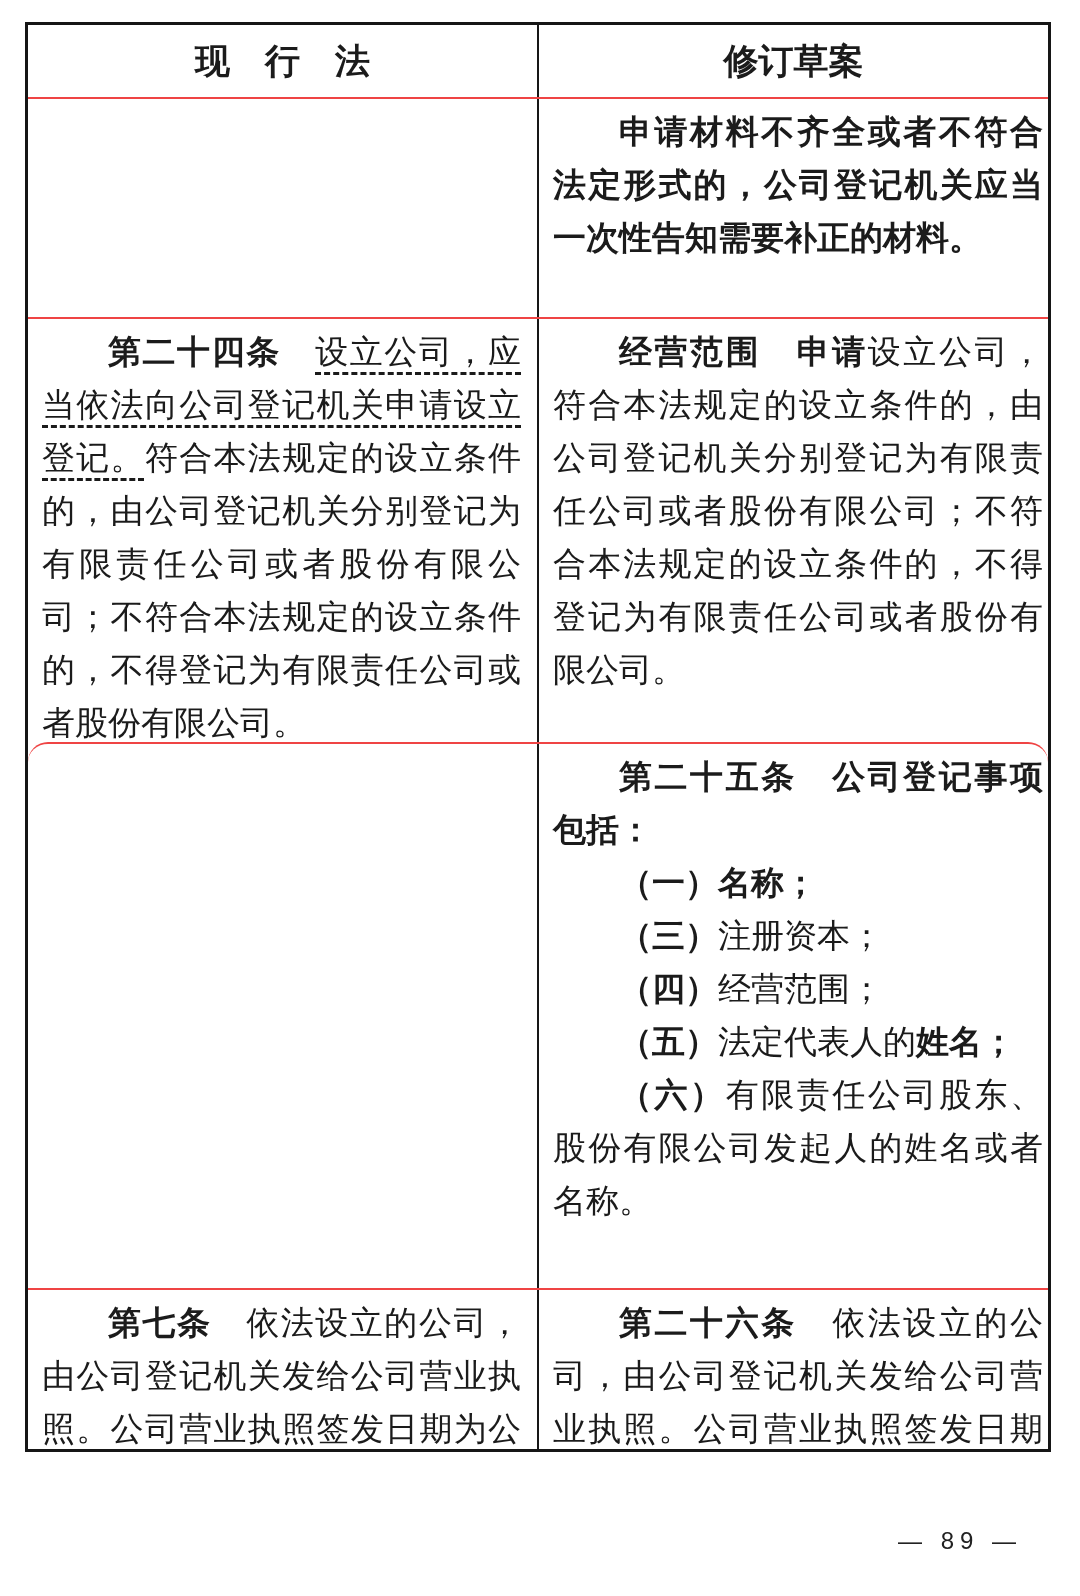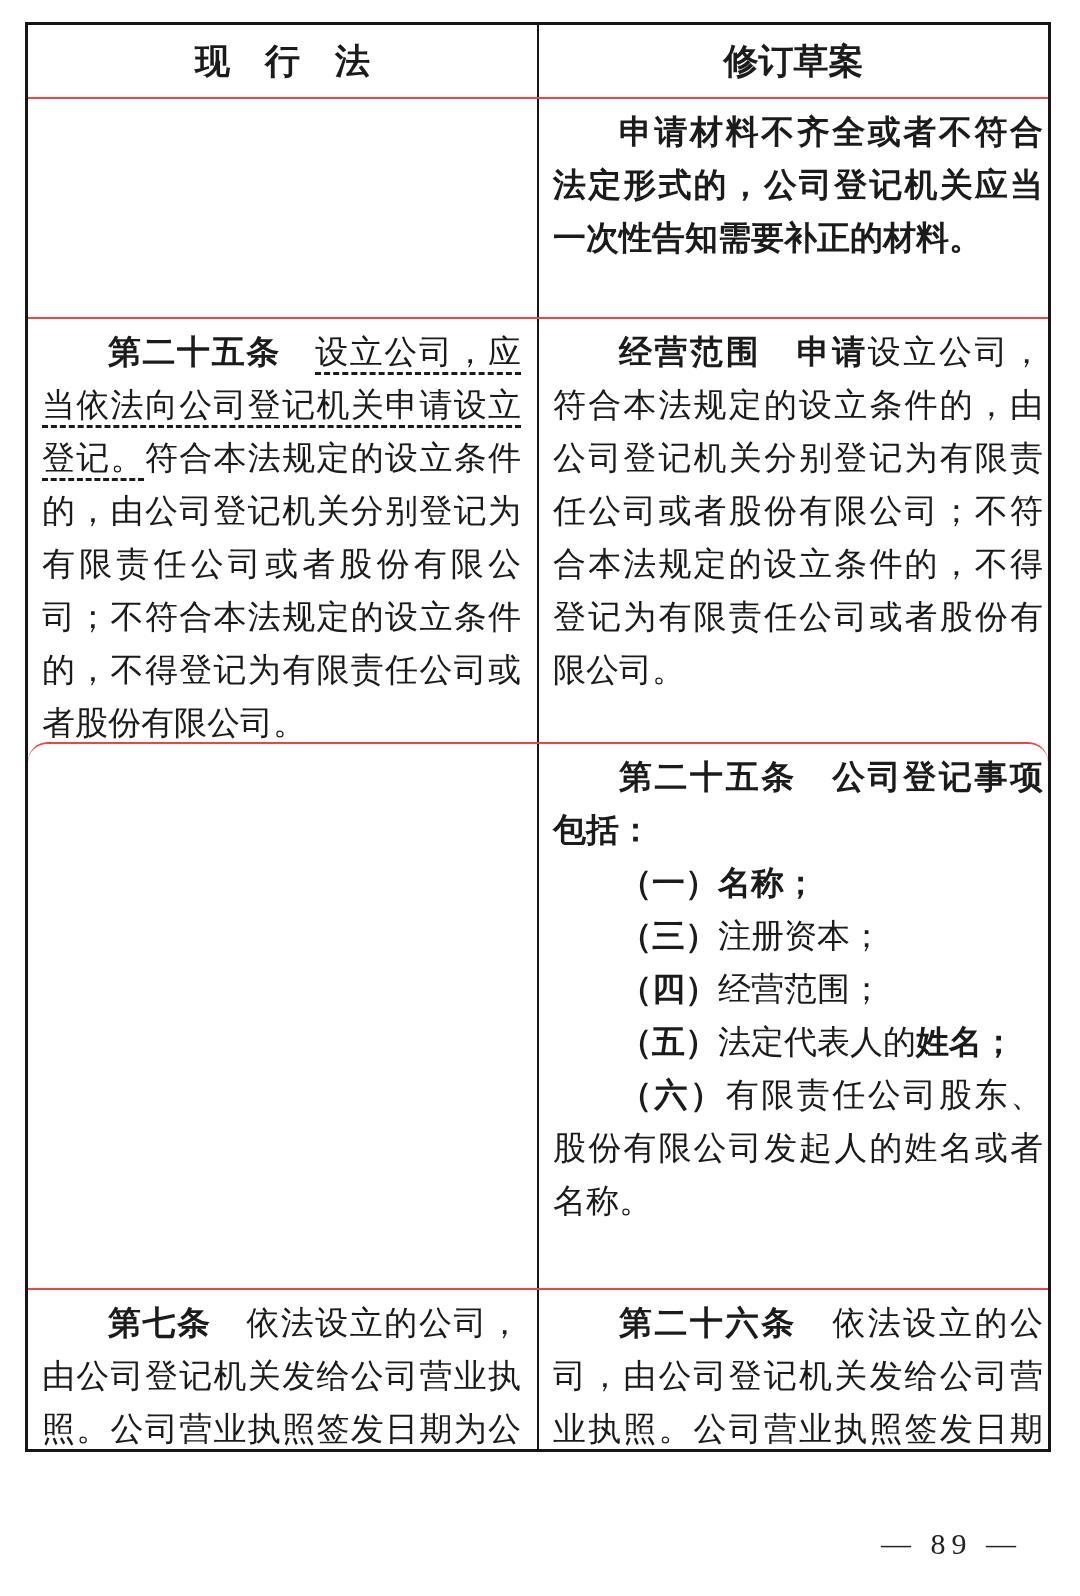--- a/index.html
+++ b/index.html
@@ -53,44 +53,44 @@
   .u {
     text-decoration: underline;
     text-decoration-style: dashed;
     text-decoration-thickness: 2.5px;
     text-underline-offset: 9px;
   }
   .pageno {
     position: absolute;
     top: 1527px;
     right: 58px;
-    font-size: 30px;
+    font-size: 24px;
     letter-spacing: 6px;
     color: #222;
-    font-family: Liberation Serif, serif;
+    font-family: Liberation Sans, sans-serif;
   }
 </style>
 </head>
 <body>
 
 <div class="tbl">
   <div class="row header">
     <div class="cell left hdr">现　行　法</div>
     <div class="cell right hdr">修订草案</div>
   </div>
 
 <div class="row">
       <div class="cell left"></div>
       <div class="cell right">
         <p><span class="b">申请材料不齐全或者不符合法定形式的，公司登记机关应当一次性告知需要补正的材料。</span></p>
       </div>
     </div>
     <div class="row">
       <div class="cell left">
-        <p><span class="b">第二十五条</span><span>　</span><span class="u">设立公司，应当依法向公司登记机关申请设立登记。</span><span>符合本法规定的设立条件的，由公司登记机关分别登记为有限责任公司或者股份有限公司；不符合本法规定的设立条件的，不得登记为有限责任公司或者股份有限公司。</span></p>
+        <p><span class="b">第二十四条</span><span>　</span><span class="u">设立公司，应当依法向公司登记机关申请设立登记。</span><span>符合本法规定的设立条件的，由公司登记机关分别登记为有限责任公司或者股份有限公司；不符合本法规定的设立条件的，不得登记为有限责任公司或者股份有限公司。</span></p>
       </div>
       <div class="cell right">
         <p><span class="b">经营范围</span><span>　</span><span class="b">申请</span><span>设立公司，符合本法规定的设立条件的，由公司登记机关分别登记为有限责任公司或者股份有限公司；不符合本法规定的设立条件的，不得登记为有限责任公司或者股份有限公司。</span></p>
       </div>
     </div>
     <div class="row">
       <div class="cell left"></div>
       <div class="cell right">
         <p><span class="b">第二十五条　公司登记事项包括：</span></p>
         <p><span class="b">（一）名称；</span></p>

